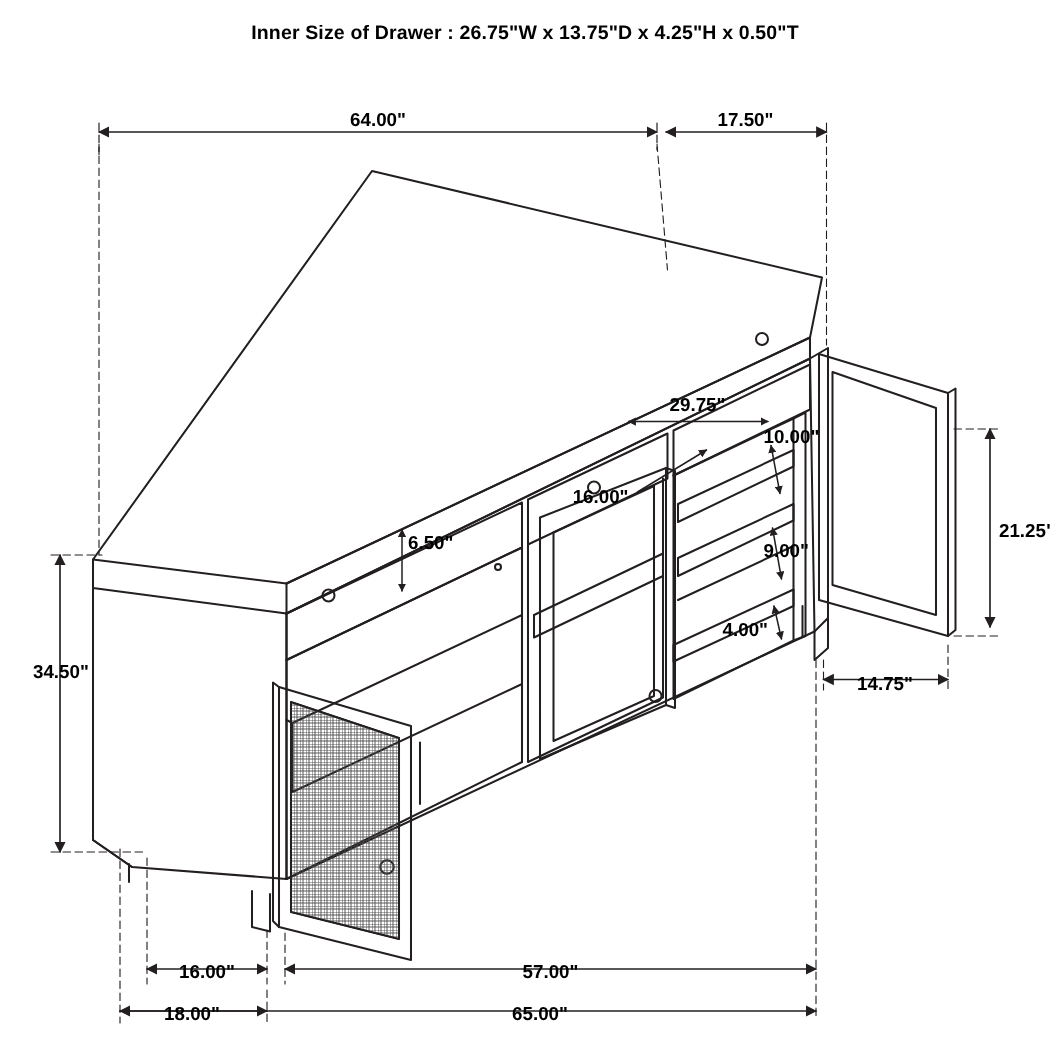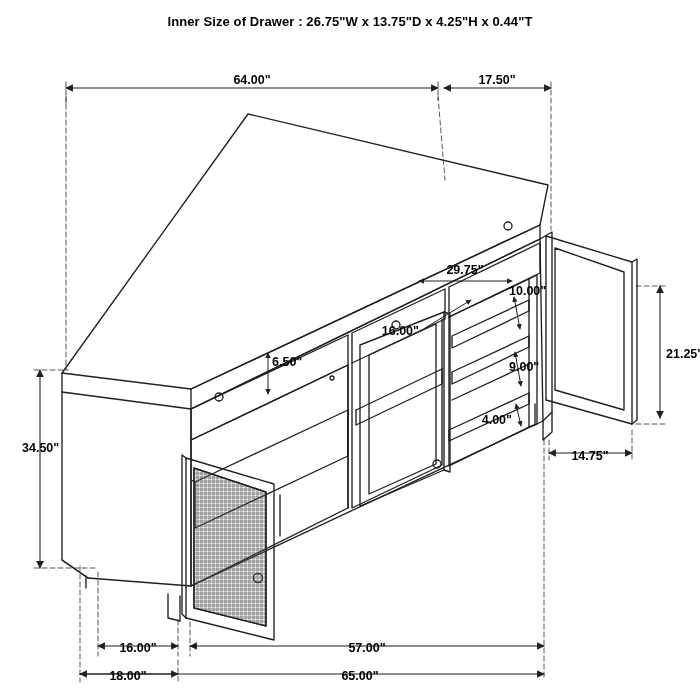--- a/index.html
+++ b/index.html
@@ -41,21 +41,21 @@
     font-size: 12.5px;
     font-weight: bold;
     fill: #000000;
   }
 </style>
 </head>
 <body>
 
 <div id="stage">
 
-  <div id="title">Inner Size of Drawer  : 26.75"W x 13.75"D x 4.25"H x 0.44"T</div>
+  <div id="title">Inner Size of Drawer  : 26.75"W x 13.75"D x 4.25"H x 0.50"T</div>
 
   <svg id="drawing" viewBox="0 0 700 700">
     <defs>
       <marker id="arrow" viewBox="0 0 10 10" refX="9" refY="5" markerWidth="7" markerHeight="7" orient="auto-start-reverse">
         <path d="M 0 0 L 10 5 L 0 10 z" fill="#231f20"></path>
       </marker>
       <marker id="arrowS" viewBox="0 0 10 10" refX="9" refY="5" markerWidth="5.5" markerHeight="5.5" orient="auto-start-reverse">
         <path d="M 0 0 L 10 5 L 0 10 z" fill="#231f20"></path>
       </marker>
       <pattern id="mesh" width="4" height="4" patternUnits="userSpaceOnUse">

